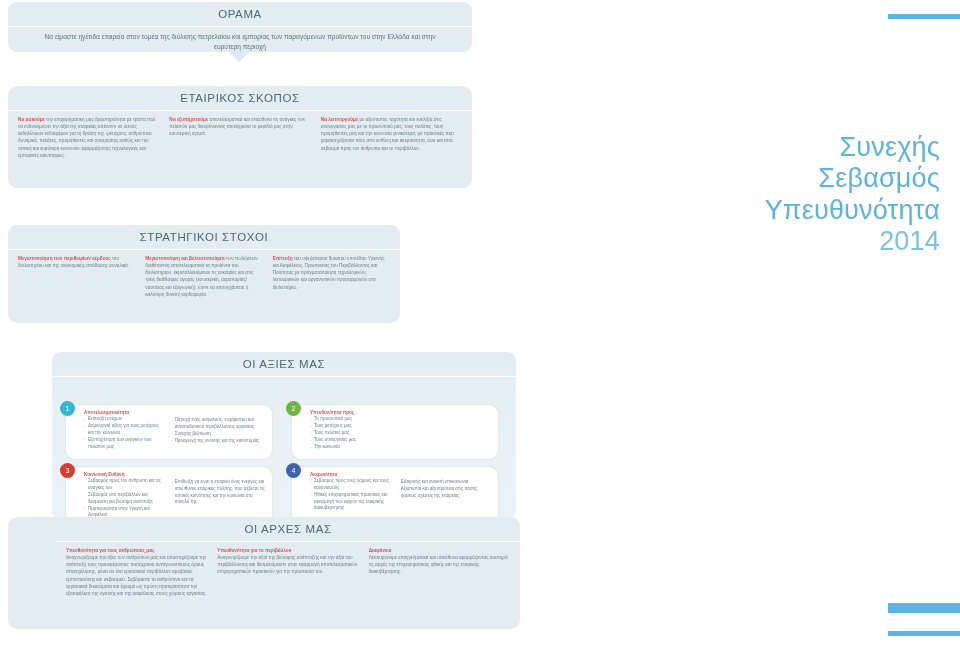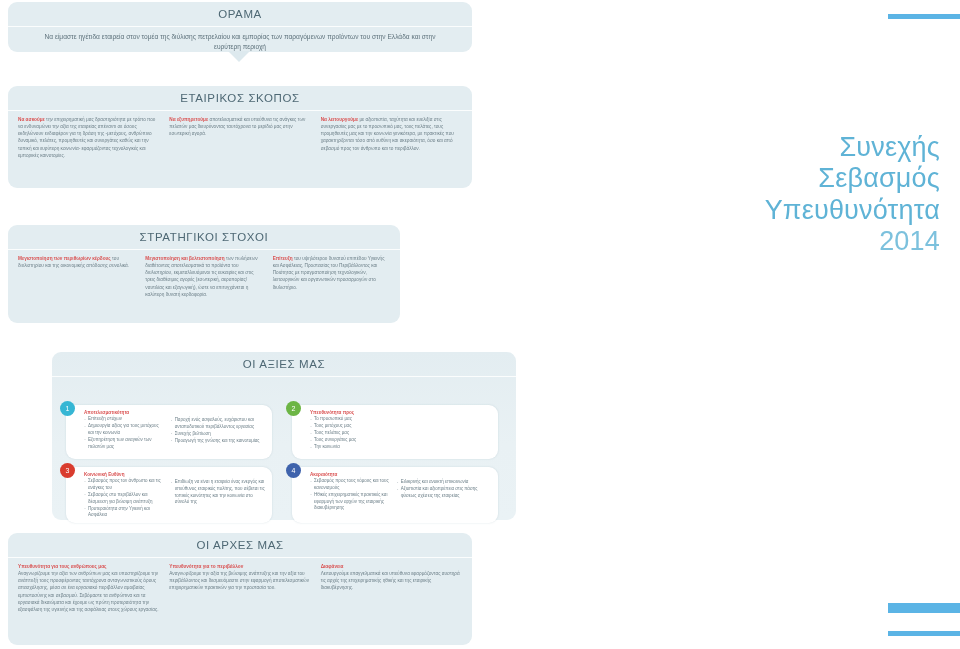--- a/index.html
+++ b/index.html
@@ -166,21 +166,21 @@
     content: "·";
     position: absolute;
     left: 0; top: -0.5px;
     font-size: 6px;
     line-height: 1;
     color: #6a7d86;
   }
 
   
   #principles {
-    left: 8px; top: 533px; width: 464px; height: 112px;
+    left: 8px; top: 517px; width: 464px; height: 112px; padding-left: 48px;
   }
 
   
   #report-title {
     position: absolute;
     left: 640px;
     top: 132px;
     width: 300px;
     text-align: right;
     color: #5fb3d6;

